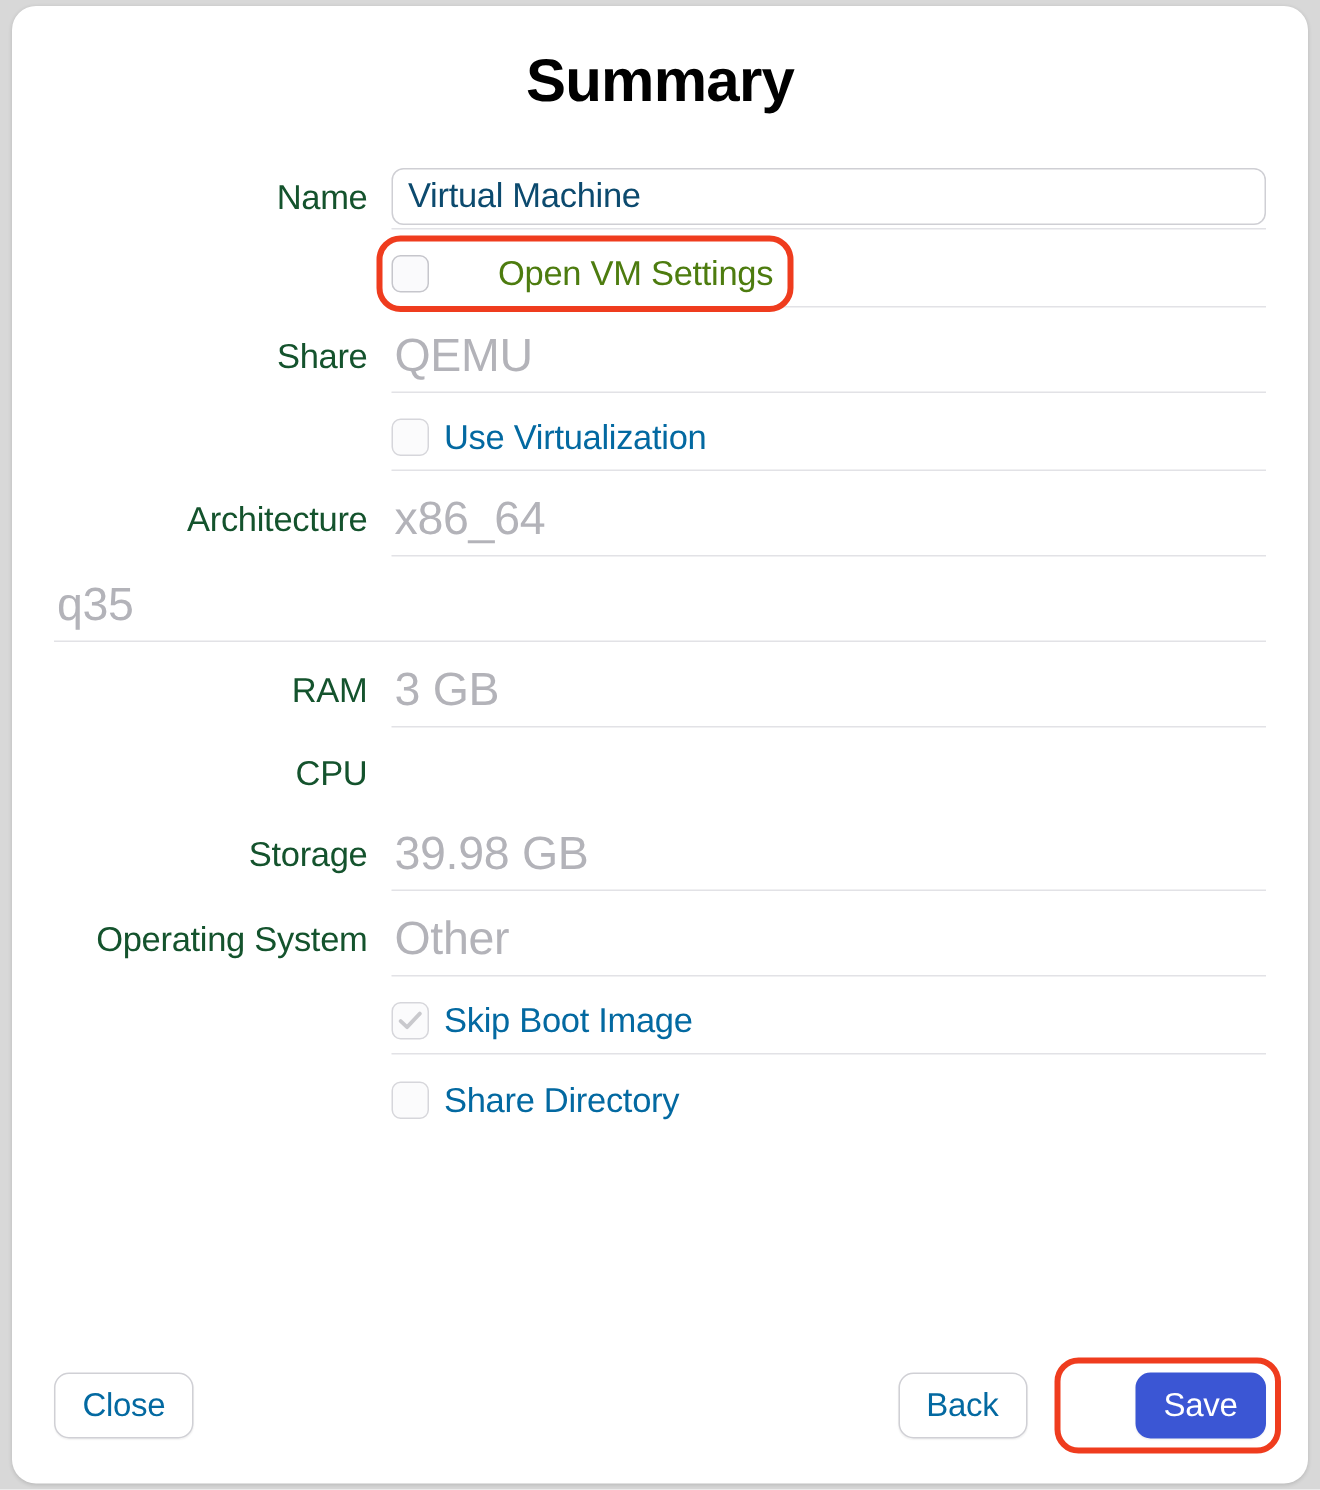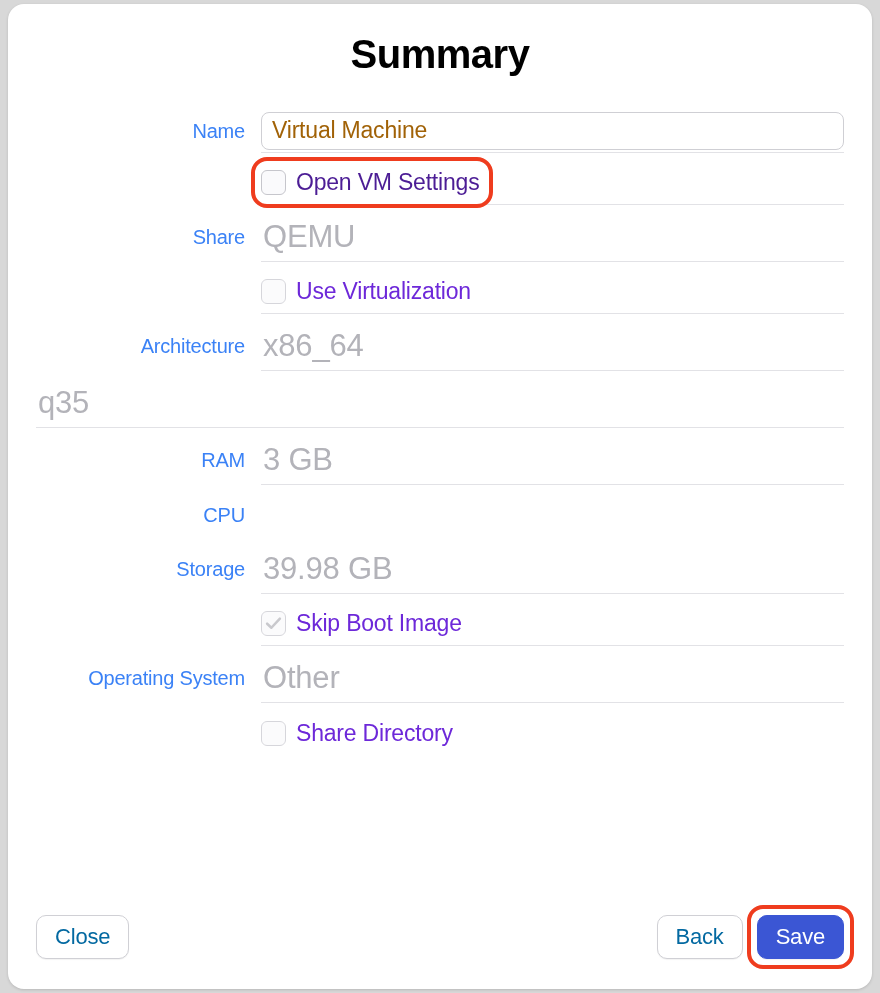--- a/index.html
+++ b/index.html
@@ -43,40 +43,40 @@
       align-items: center;
       min-height: 52px;
       padding-top: 4px;
       padding-bottom: 4px;
     }
     .lbl {
       width: 225px;
       flex: 0 0 225px;
       text-align: right;
       padding-right: 16px;
-      font-size: 20px;
-      color: #3b82f6;
+      font-size: 23px;
+      color: #14532d;
       letter-spacing: -0.2px;
     }
     .field {
       flex: 1 1 auto;
       display: flex;
       align-items: center;
       min-height: 44px;
       border-bottom: 1px solid #e2e2e6;
     }
     .field.noline { border-bottom: none; }
     .name-input {
       width: 100%;
       height: 38px;
       border: 1px solid #cfcfd4;
       border-radius: 8px;
       padding: 0 10px;
       font-size: 23px;
-      color: #a16207;
+      color: #0c4a6e;
       letter-spacing: -0.2px;
       background: #fff;
       outline: none;
     }
     .ro-value {
       font-size: 31px;
       color: #b3b3b9;
       letter-spacing: -0.2px;
       padding: 6px 2px;
     }
@@ -95,22 +95,22 @@
       display: flex;
       align-items: center;
       justify-content: center;
     }
     .cb-box svg { display:block; }
     .cb-box.dim { opacity: 0.7; }
     .cb-label {
       font-size: 23px;
       letter-spacing: -0.2px;
     }
-    .cb-label.active { color: #4c1d95; }
-    .cb-label.dim { color: #6d28d9; }
+    .cb-label.active { color: #4d7c0f; margin-left: 36px; }
+    .cb-label.dim { color: #0369a1; }
     .highlight-wrap {
       position: relative;
       display: inline-flex;
       align-items: center;
     }
     .highlight-frame {
       position: absolute;
       inset: -8px -14px -8px -10px;
       border: 4px solid #ef3c1e;
       border-radius: 16px;
@@ -133,25 +133,26 @@
       height: 44px;
       padding: 0 18px;
       cursor: pointer;
       box-shadow: 0 1px 1px rgba(0,0,0,0.05);
     }
     .btn-primary {
       background: #3b56d4;
       border-color: #3b56d4;
       color: #fff;
       font-weight: 500;
+      margin-left: 44px;
     }
     .right-buttons {
       display: flex;
       align-items: center;
-      gap: 14px;
+      gap: 28px;
     }
     .save-highlight {
       position: relative;
       display: inline-flex;
     }
     .save-highlight .highlight-frame {
       inset: -10px -10px -10px -10px;
       border-radius: 16px;
     }
   </style>
@@ -222,41 +223,41 @@
     </div>
 
     <div class="row">
       <div class="lbl">CPU</div>
     </div>
 
     <div class="row">
       <div class="lbl">Storage</div>
       <div class="field">
         <span class="ro-value">39.98 GB</span>
+      </div>
+    </div>
+
+    <div class="row">
+      <div class="lbl">Operating System</div>
+      <div class="field">
+        <span class="ro-value">Other</span>
       </div>
     </div>
 
     <div class="row">
       <div class="lbl"></div>
       <div class="field">
         <div class="checkbox">
           <span class="cb-box dim">
             <svg width="17" height="17" viewBox="0 0 16 16">
                 <path d="M2 8.2 L6 12 L14 3.5" fill="none" stroke="#b3b3b9" stroke-width="2.4" stroke-linecap="round" stroke-linejoin="round"></path>
               </svg>
           </span>
           <span class="cb-label dim">Skip Boot Image</span>
         </div>
-      </div>
-    </div>
-
-    <div class="row">
-      <div class="lbl">Operating System</div>
-      <div class="field">
-        <span class="ro-value">Other</span>
       </div>
     </div>
 
     <div class="row">
       <div class="lbl"></div>
       <div class="field noline">
         <div class="checkbox">
           <span class="cb-box dim"></span>
           <span class="cb-label dim">Share Directory</span>
         </div>

